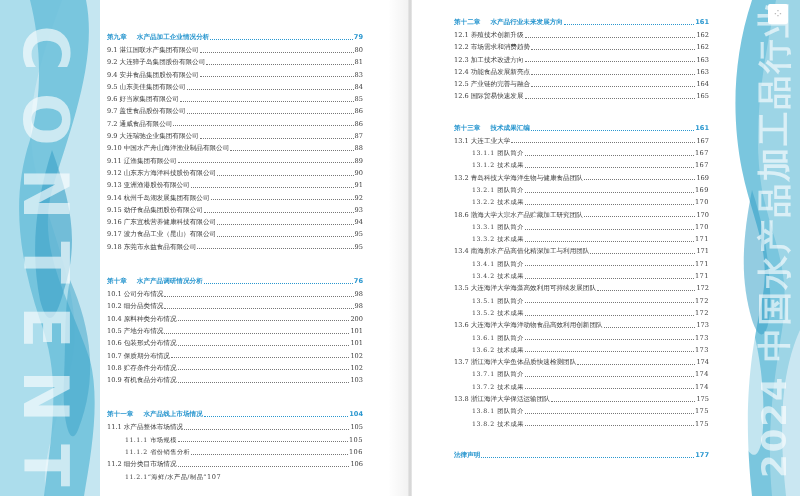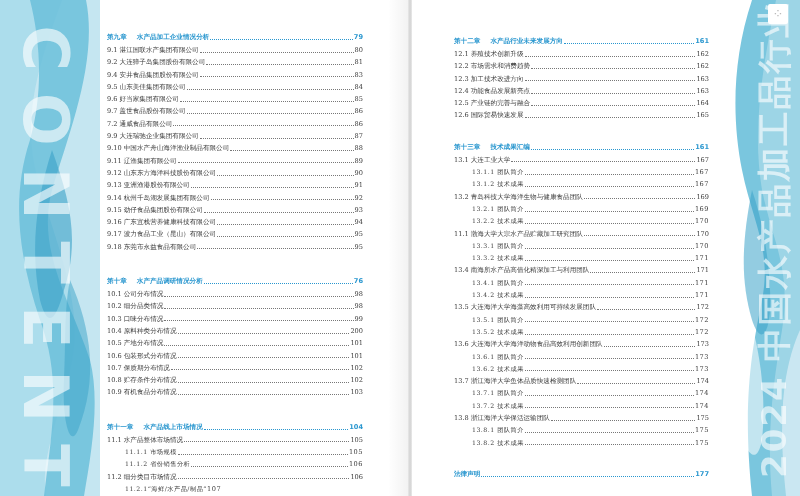--- a/index.html
+++ b/index.html
@@ -57,21 +57,21 @@
   .mini-icon {
     position: absolute; right: 12px; top: 4px; width: 20px; height: 20px;
     background: #ffffff; border-radius: 2px;
     color: #bbbbbb; font-size: 13px; line-height: 20px; text-align: center;
     font-family: "DejaVu Sans", sans-serif;
   }
 
   
   .toc { position: absolute; }
   .toc-left { left: 107px; top: 31px; width: 256px; }
-  .toc-right { left: 454px; top: 35px; width: 255px; }
+  .toc-right { left: 454px; top: 16px; width: 255px; }
   .section { margin: 0; }
   .gap-l { height: 22px; }
   .gap-r { height: 19px; }
   .row {
     display: flex; align-items: baseline;
     height: 12.3px; line-height: 12.3px;
     font-size: 6.6px; color: #3a3a3a;
     white-space: nowrap;
   }
   .row .lbl { flex: 0 0 auto; }
@@ -211,25 +211,20 @@
         </div>
         <div class="row lvl2">
             <span class="lbl">10.1 公司分布情况</span>
             <span class="dots"></span>
             <span class="pg">98</span>
           </div>
         <div class="row lvl2">
             <span class="lbl">10.2 细分品类情况</span>
             <span class="dots"></span>
             <span class="pg">98</span>
-          </div>
-        <div class="row lvl2">
-            <span class="lbl">10.3 口味分布情况</span>
-            <span class="dots"></span>
-            <span class="pg">99</span>
           </div>
         <div class="row lvl2">
             <span class="lbl">10.4 原料种类分布情况</span>
             <span class="dots"></span>
             <span class="pg">200</span>
           </div>
         <div class="row lvl2">
             <span class="lbl">10.5 产地分布情况</span>
             <span class="dots"></span>
             <span class="pg">101</span>
@@ -380,21 +375,21 @@
             <span class="lbl">13.2.1 团队简介</span>
             <span class="dots"></span>
             <span class="pg">169</span>
           </div>
         <div class="row lvl3">
             <span class="lbl">13.2.2 技术成果</span>
             <span class="dots"></span>
             <span class="pg">170</span>
           </div>
         <div class="row lvl2">
-            <span class="lbl">11.1 渤海大学大宗水产品贮藏加工研究团队</span>
+            <span class="lbl">18.6 渤海大学大宗水产品贮藏加工研究团队</span>
             <span class="dots"></span>
             <span class="pg">170</span>
           </div>
         <div class="row lvl3">
             <span class="lbl">13.3.1 团队简介</span>
             <span class="dots"></span>
             <span class="pg">170</span>
           </div>
         <div class="row lvl3">
             <span class="lbl">13.3.2 技术成果</span>

